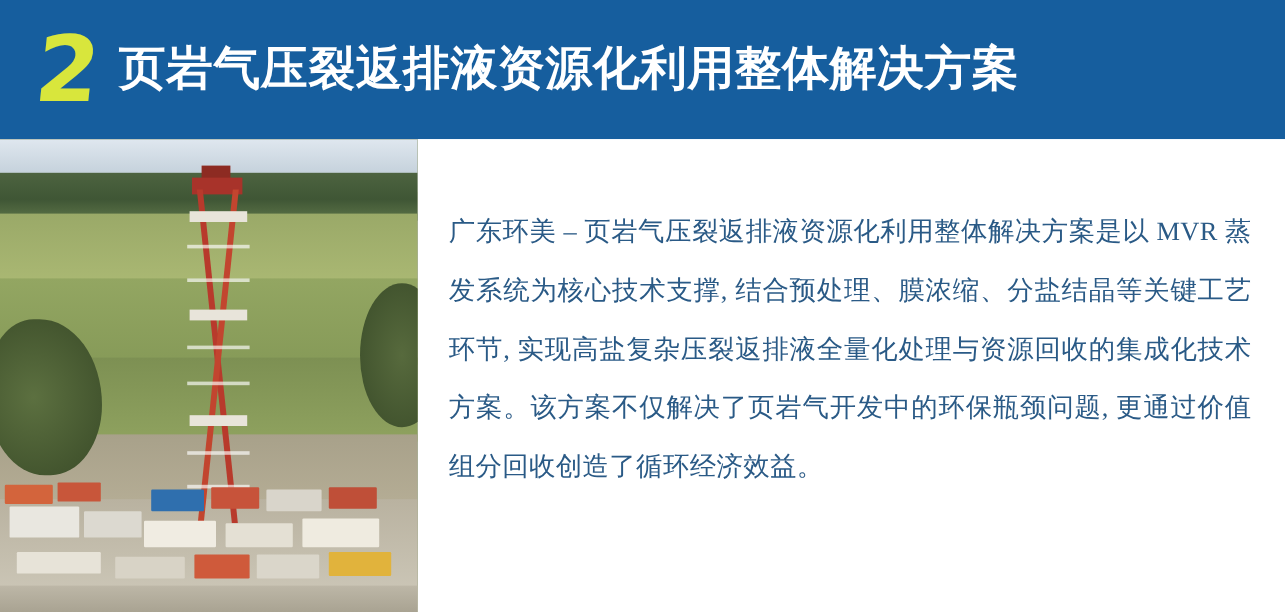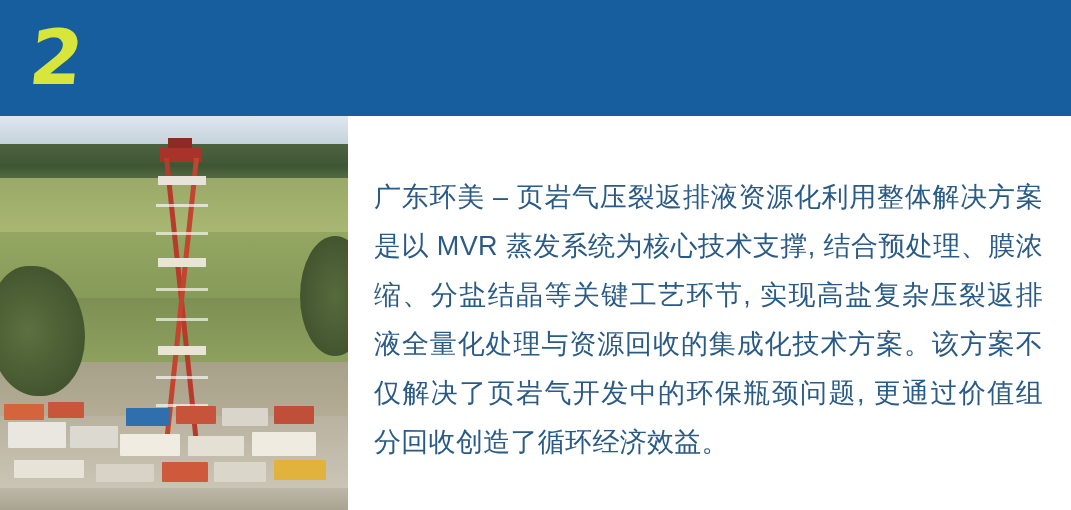--- a/index.html
+++ b/index.html
@@ -160,36 +160,37 @@
 
   
   .text-panel {
     width: 723px;
     height: 394px;
     background: #ffffff;
     box-sizing: border-box;
     padding: 30px 28px 0 26px;
   }
   .paragraph {
-    font-family: Liberation Sans, sans-serif;
-    font-size: 27px;
+    font-family: Liberation Serif, serif;
+    font-size: 22px;
     line-height: 49px;
     color: #2a5a86;
     letter-spacing: 0.3px;
     text-align: justify;
     text-justify: inter-character;
   }
 </style>
 </head>
 <body>
 
 <div class="page">
 
   <div class="header">
     <div class="header-number">2</div>
+    <div class="header-title">页岩气压裂返排液资源化利用整体解决方案</div>
   </div>
 
   <div class="body-row">
 
     <div class="photo">
       <div class="ph-sky"></div>
       <div class="ph-treeline"></div>
       <div class="ph-field1"></div>
       <div class="ph-field2"></div>
       <div class="ph-field3"></div>

